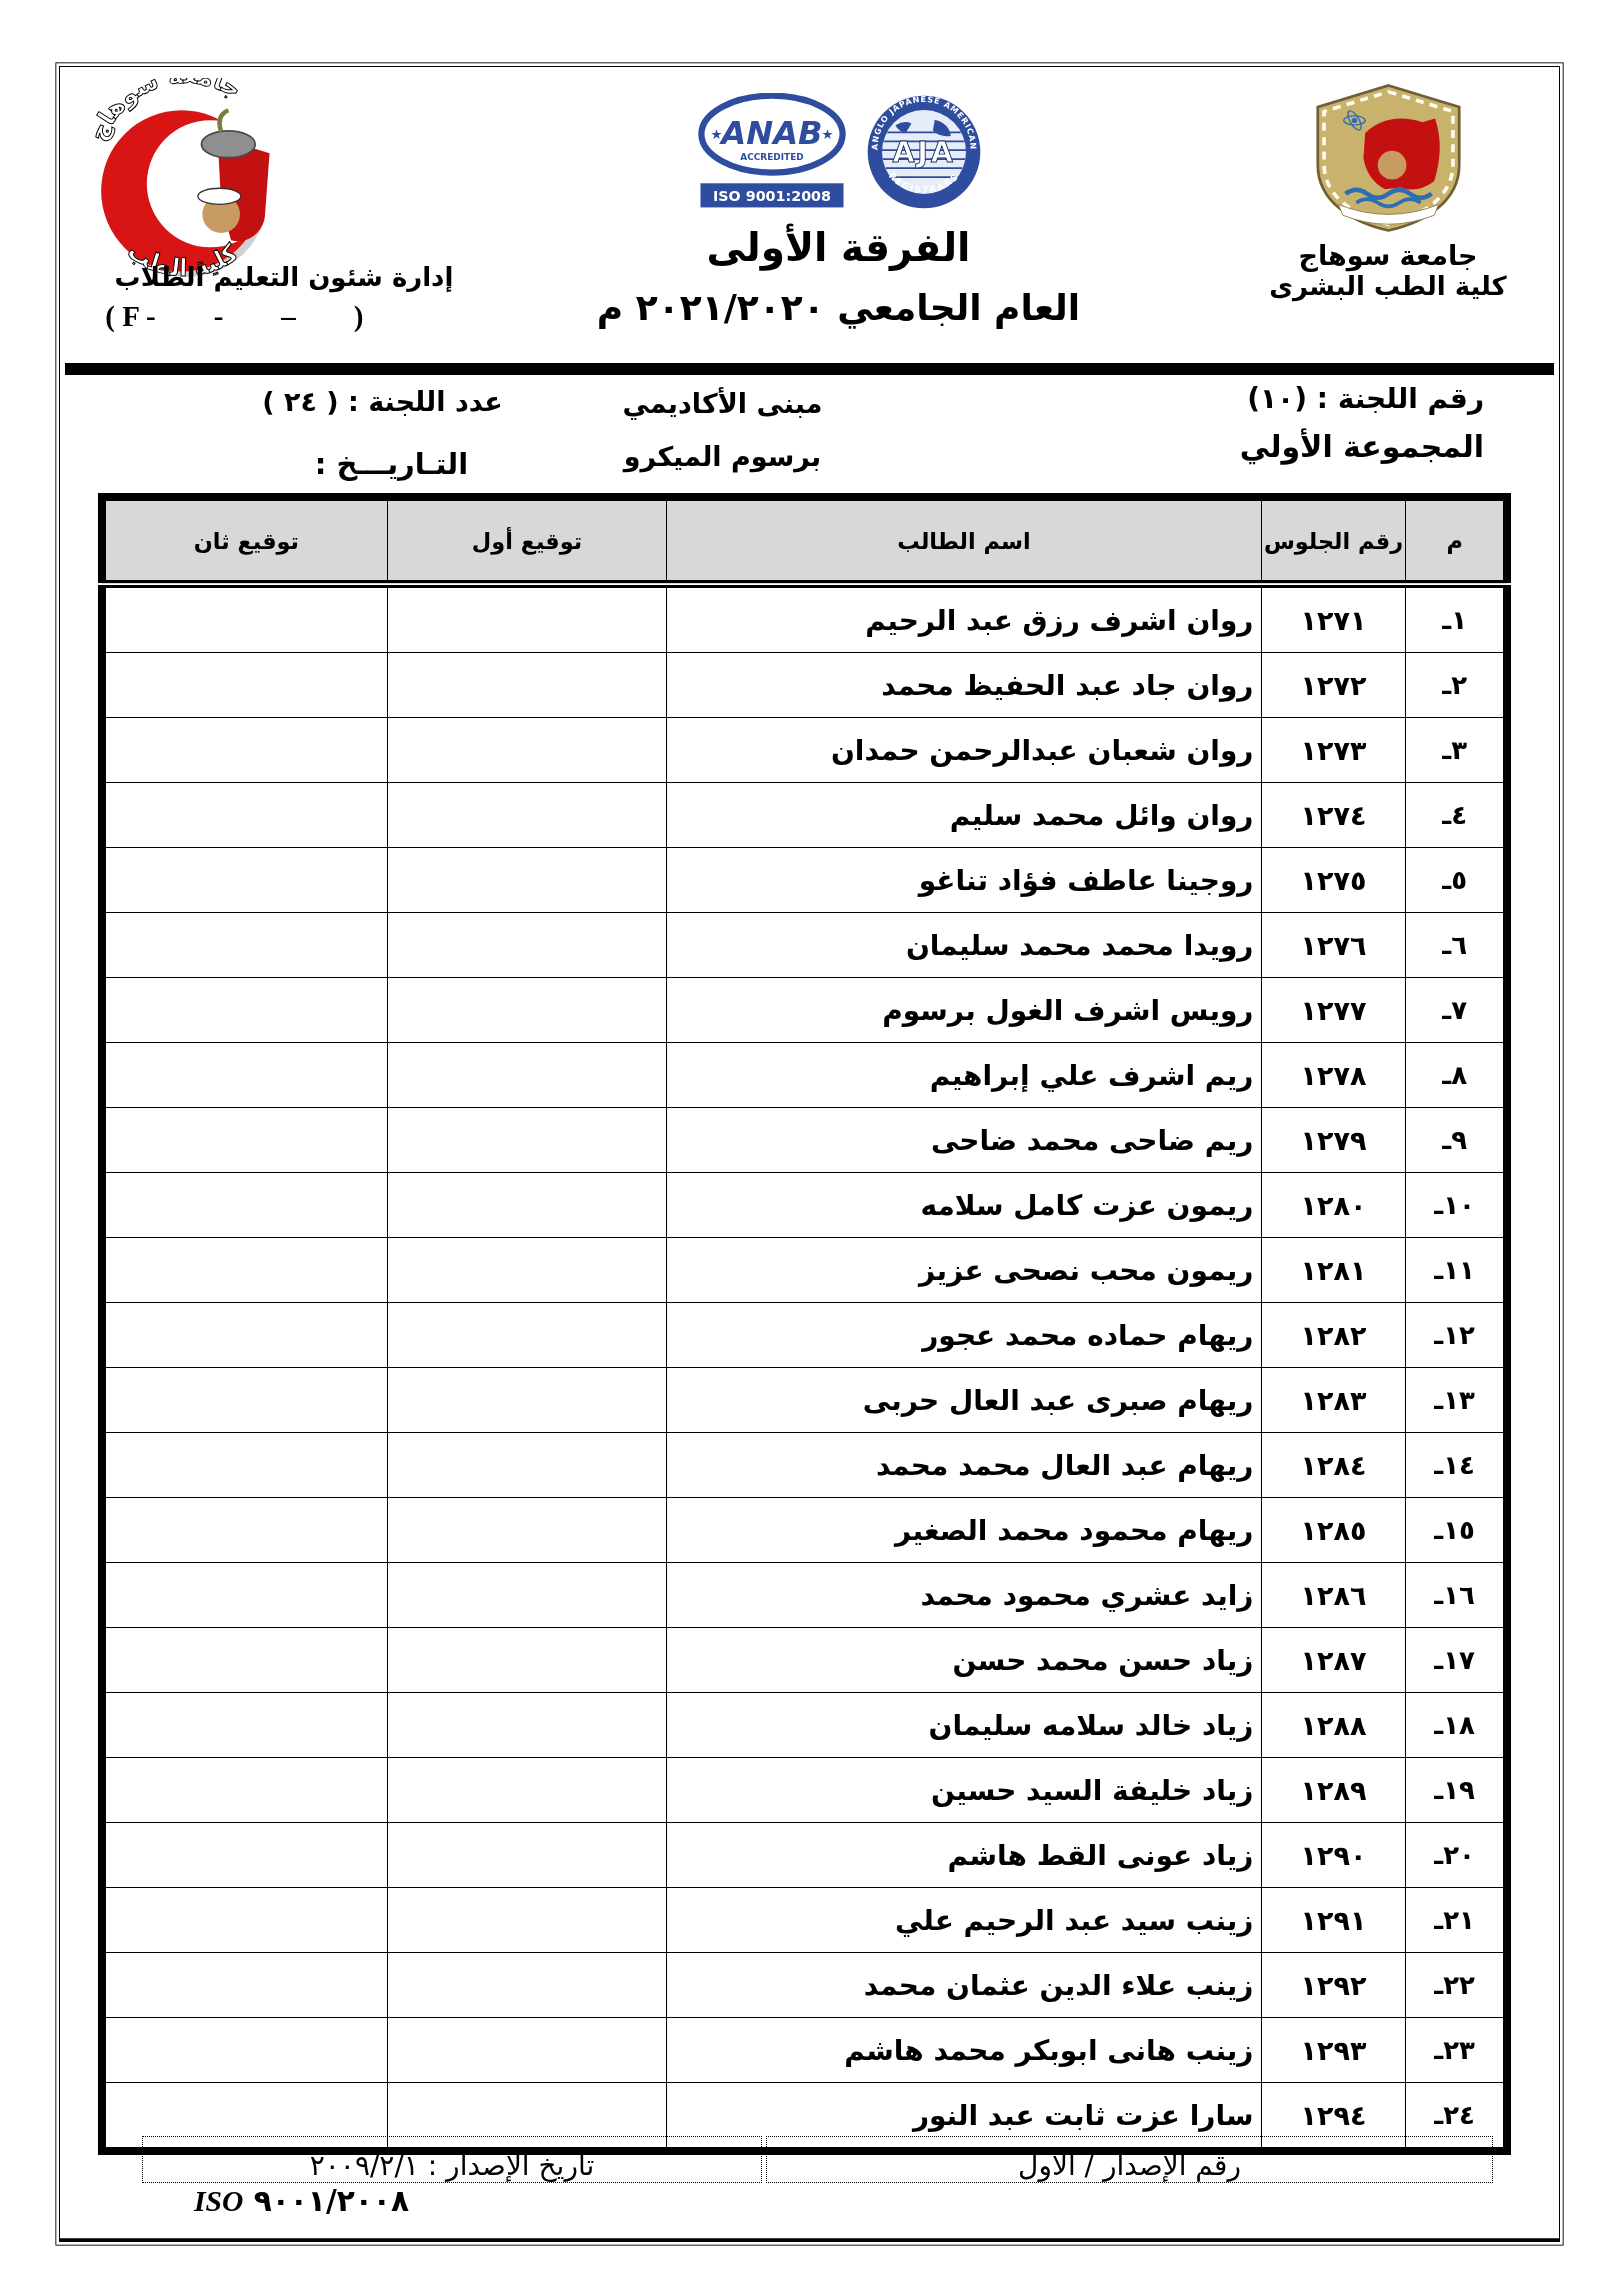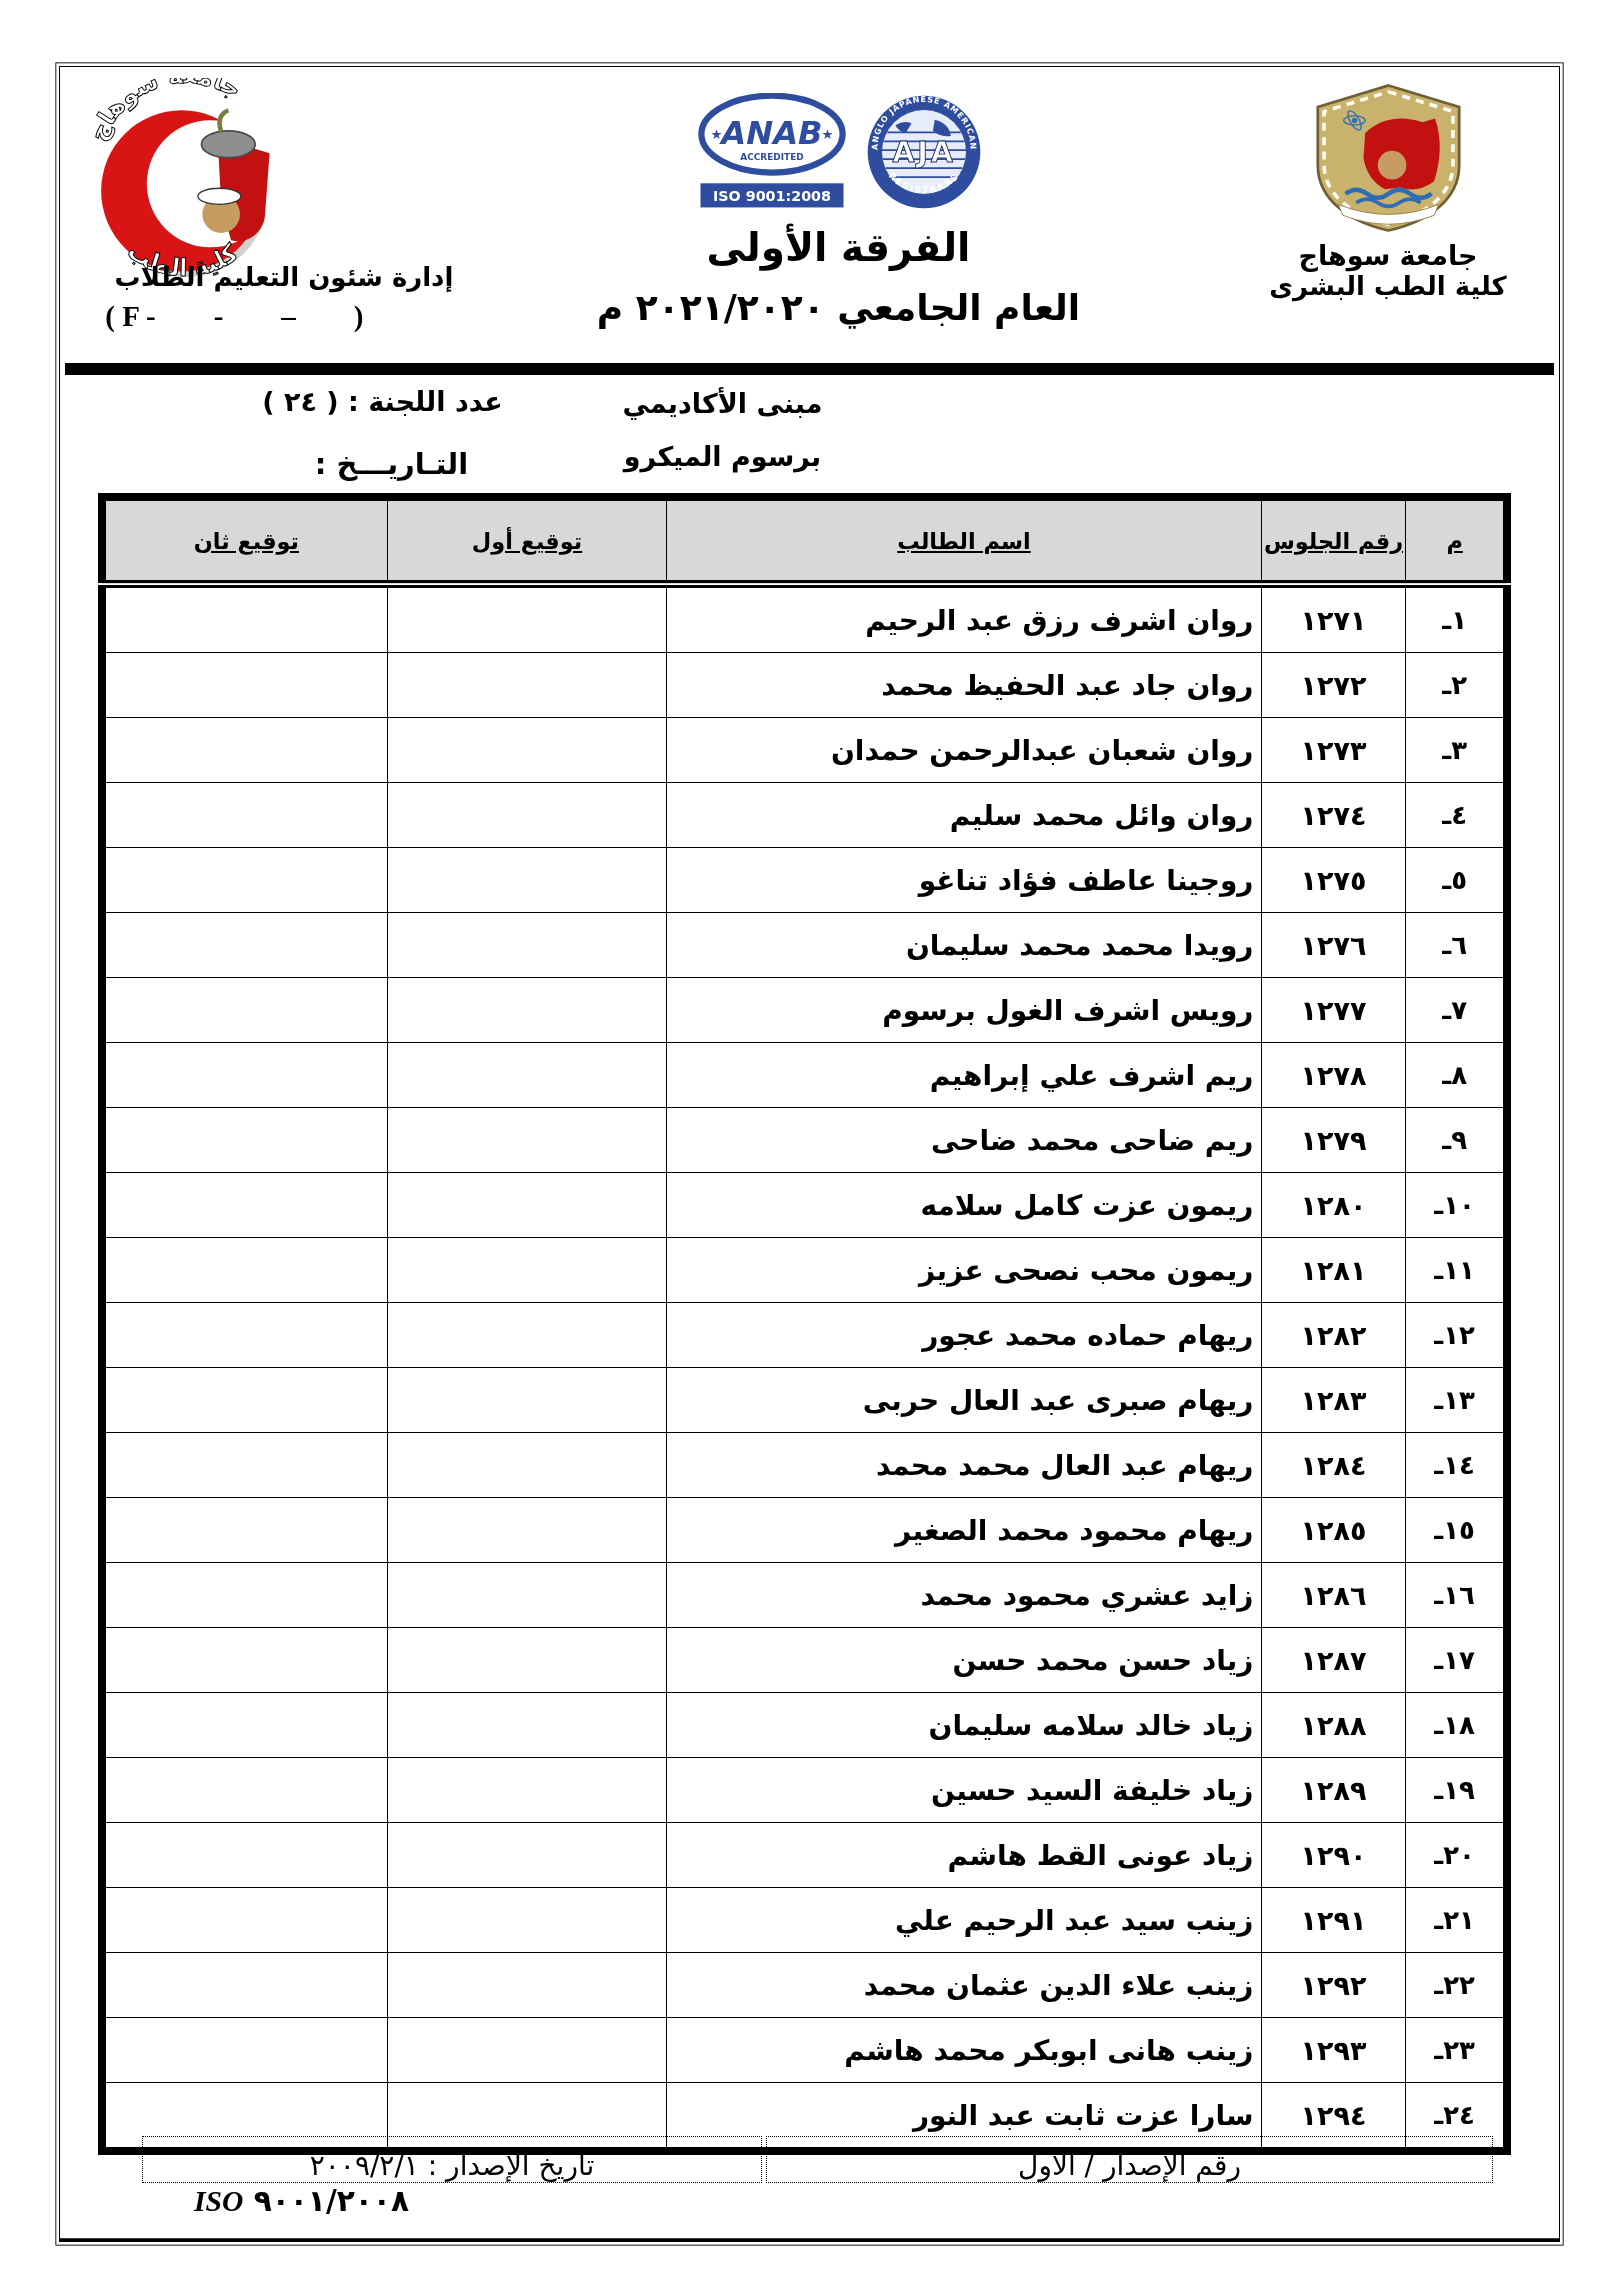--- a/index.html
+++ b/index.html
@@ -34,21 +34,21 @@
   .committee-center{left:528px;top:321px;width:269px;text-align:center;}
   .committee-building{font-size:27px;font-weight:bold;}
   .committee-lab{font-size:27px;font-weight:bold;margin-top:21.5px;}
   .committee-count{left:179px;top:319px;width:287px;text-align:center;font-size:27px;font-weight:bold;}
   .committee-date{left:233px;top:380px;width:197px;text-align:center;font-size:29px;font-weight:bold;}
   
   .table-wrap{left:38px;top:426px;width:1413px;}
   table.roster{width:100%;border-collapse:collapse;border:8px solid #000;table-layout:fixed;}
   table.roster th{
     background:#d8d8d8;height:77px;border:1.8px solid #000;border-bottom:8px double #000;
-    font-size:22.4px;font-weight:bold;text-align:center;text-decoration:underline;
+    font-size:22.4px;font-weight:bold;text-align:center;
   }
   table.roster td{height:62px;border:1.8px solid #000;font-weight:bold;overflow:hidden;}
   td.c-index{text-align:center;font-size:26px;}
   td.c-seat{text-align:center;font-size:27px;letter-spacing:5.4px;}
   td.c-name{text-align:right;font-size:28px;padding-right:7.2px;}
   td.c-sign{background:#fff;}
   
   .footer-box{height:47px;border:1.8px dotted #000;display:flex;align-items:flex-end;justify-content:center;
               font-size:28px;font-weight:normal;box-sizing:border-box;}
   .footer-box-right{right:66px;top:2069px;width:727px;}
@@ -143,20 +143,24 @@
         <path d="M52,126 q12,-9 24,0 t24,0 t24,0 t24,0" fill="none" stroke="#2e6db4" stroke-width="5"></path>
         <path d="M64,136 q12,-8 24,0 t24,0 t24,0" fill="none" stroke="#2e6db4" stroke-width="4"></path>
         <path d="M44,138 Q100,160 156,138 L151,150 Q100,170 49,150 Z" fill="#fff" stroke="#8a7a4a"></path>
       </svg>
       <div class="univ-name1">جامعة سوهاج</div>
       <div class="univ-name2">كلية الطب البشرى</div>
     </div>
 
     <div class="abs black-bar"></div>
 
+    <div class="abs committee-right">
+      <div class="committee-number">رقم اللجنة : (١٠)</div>
+      <div class="committee-group">المجموعة الأولي</div>
+    </div>
     <div class="abs committee-center">
       <div class="committee-building">مبنى الأكاديمي</div>
       <div class="committee-lab">برسوم الميكرو</div>
     </div>
     <div class="abs committee-count">عدد اللجنة : ( ٢٤ )</div>
     <div class="abs committee-date">التـاريـــخ :</div>
 
     <div class="abs table-wrap">
       <table class="roster">
         <colgroup>

